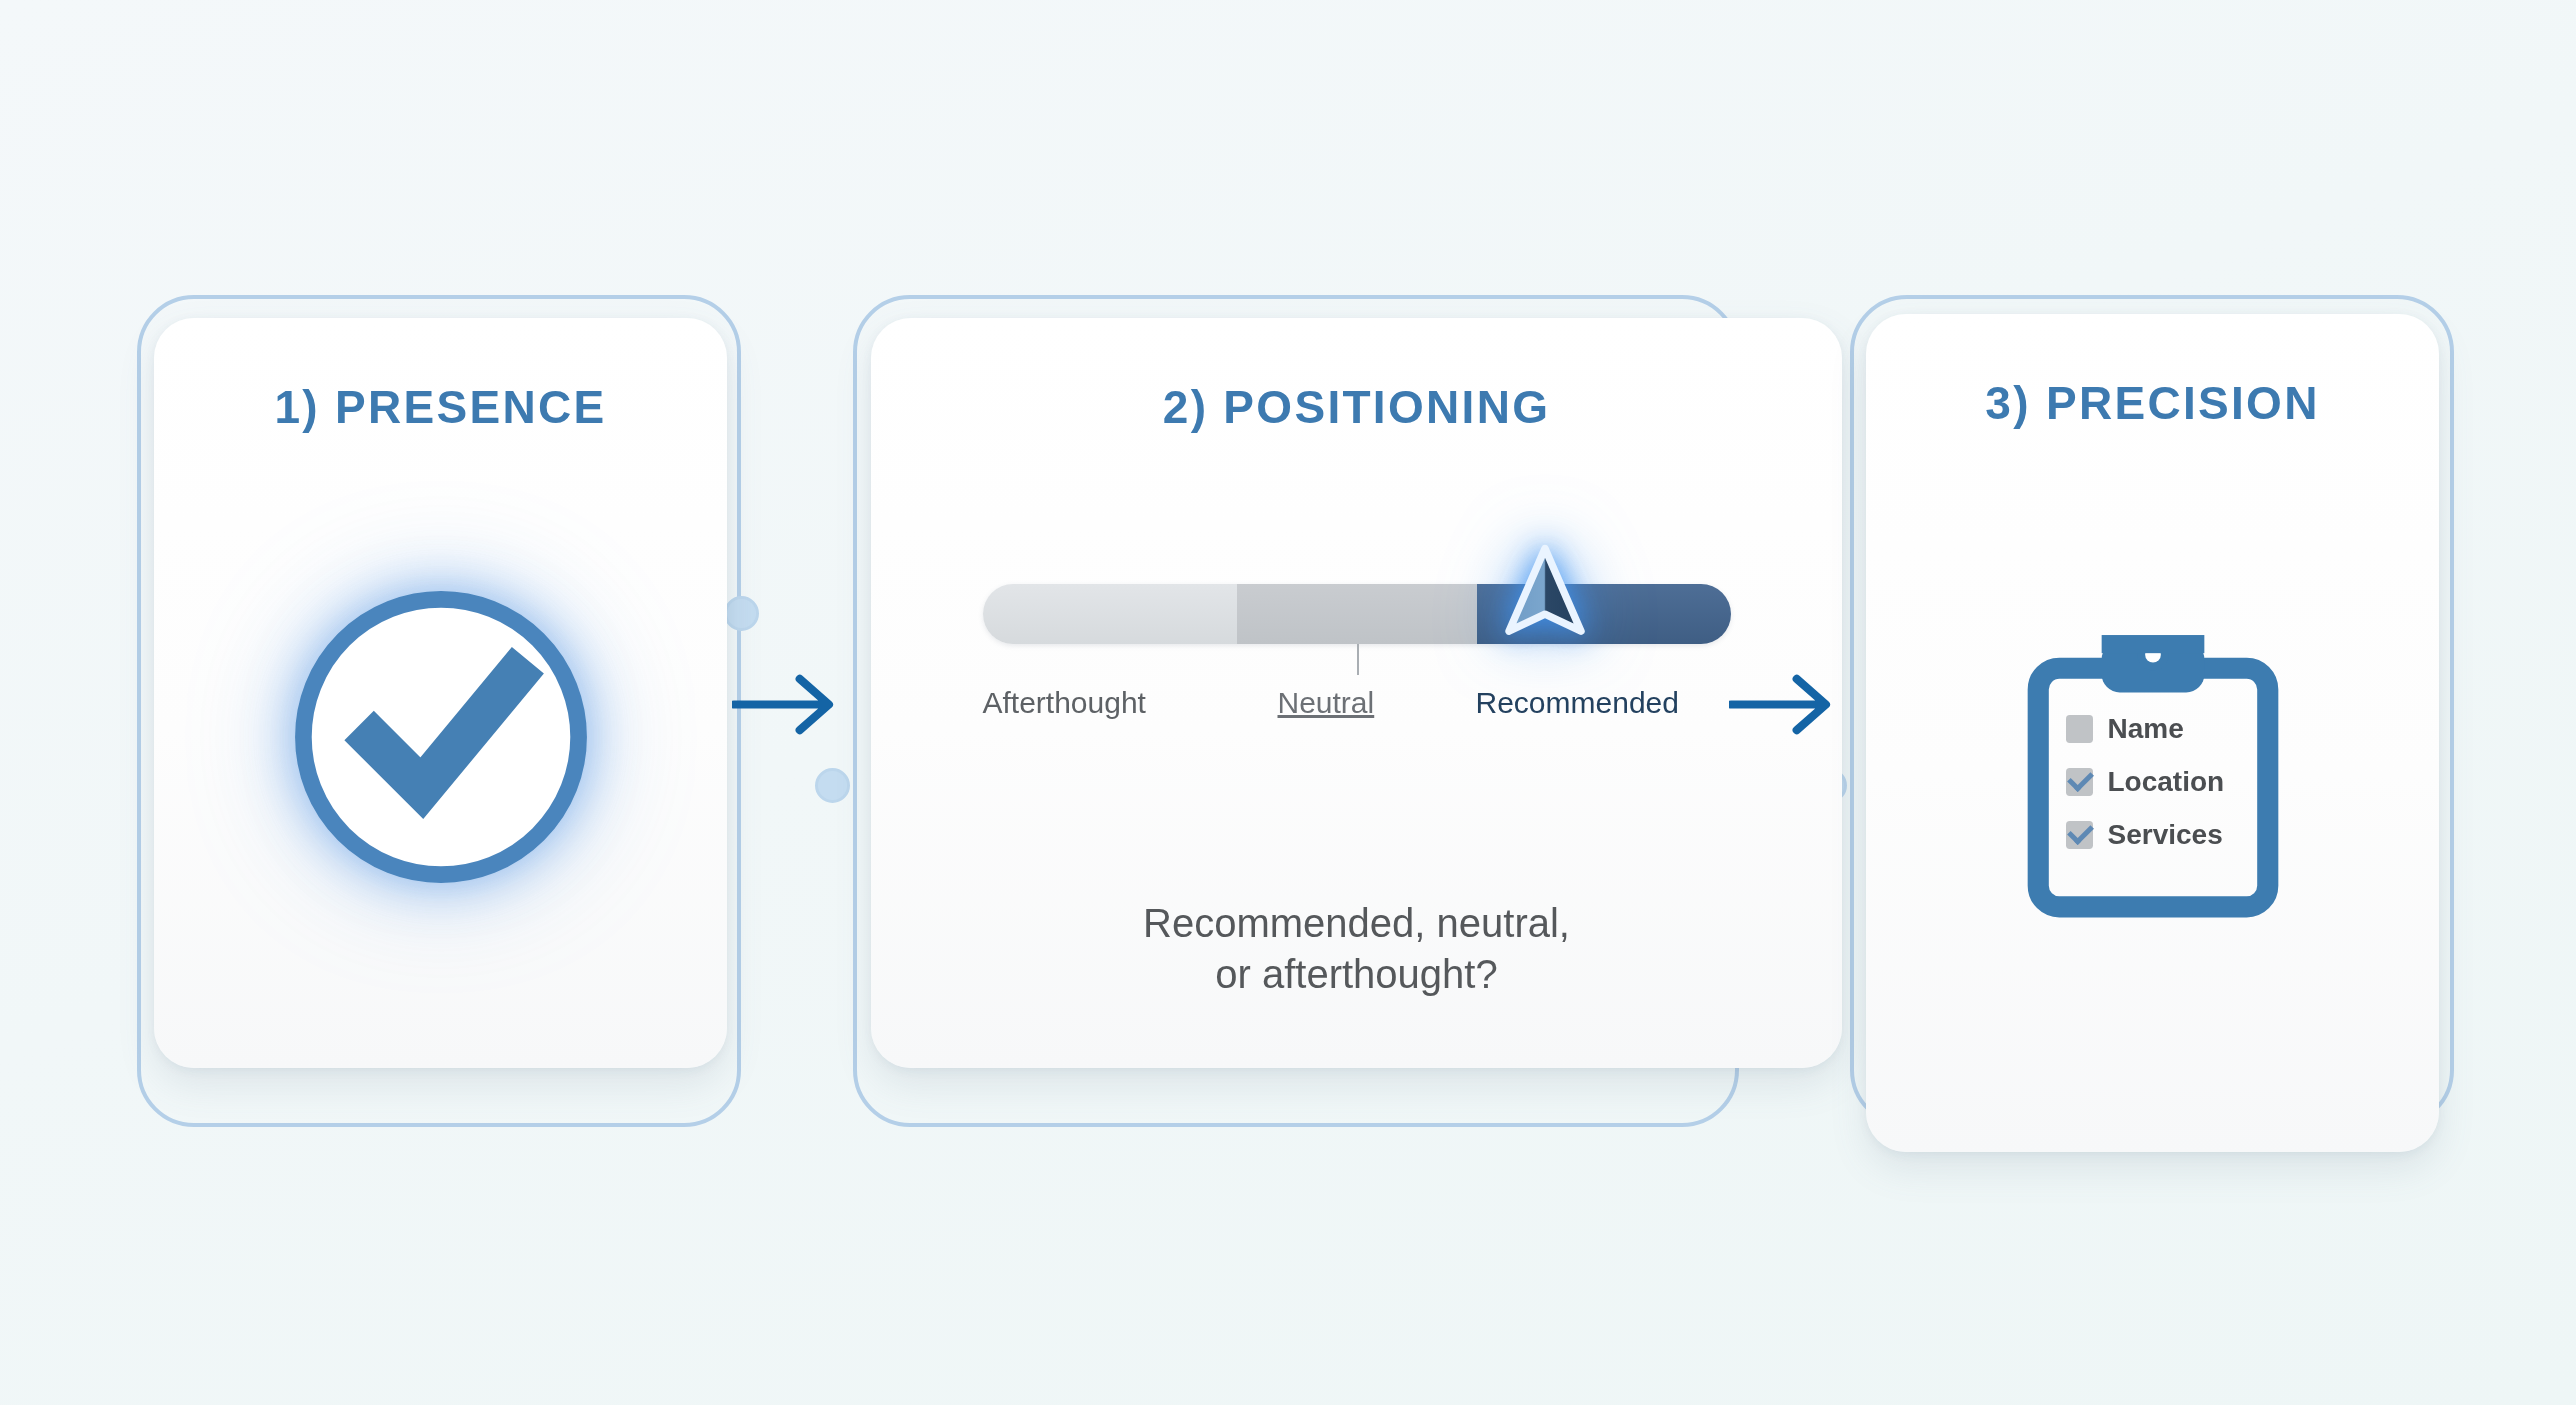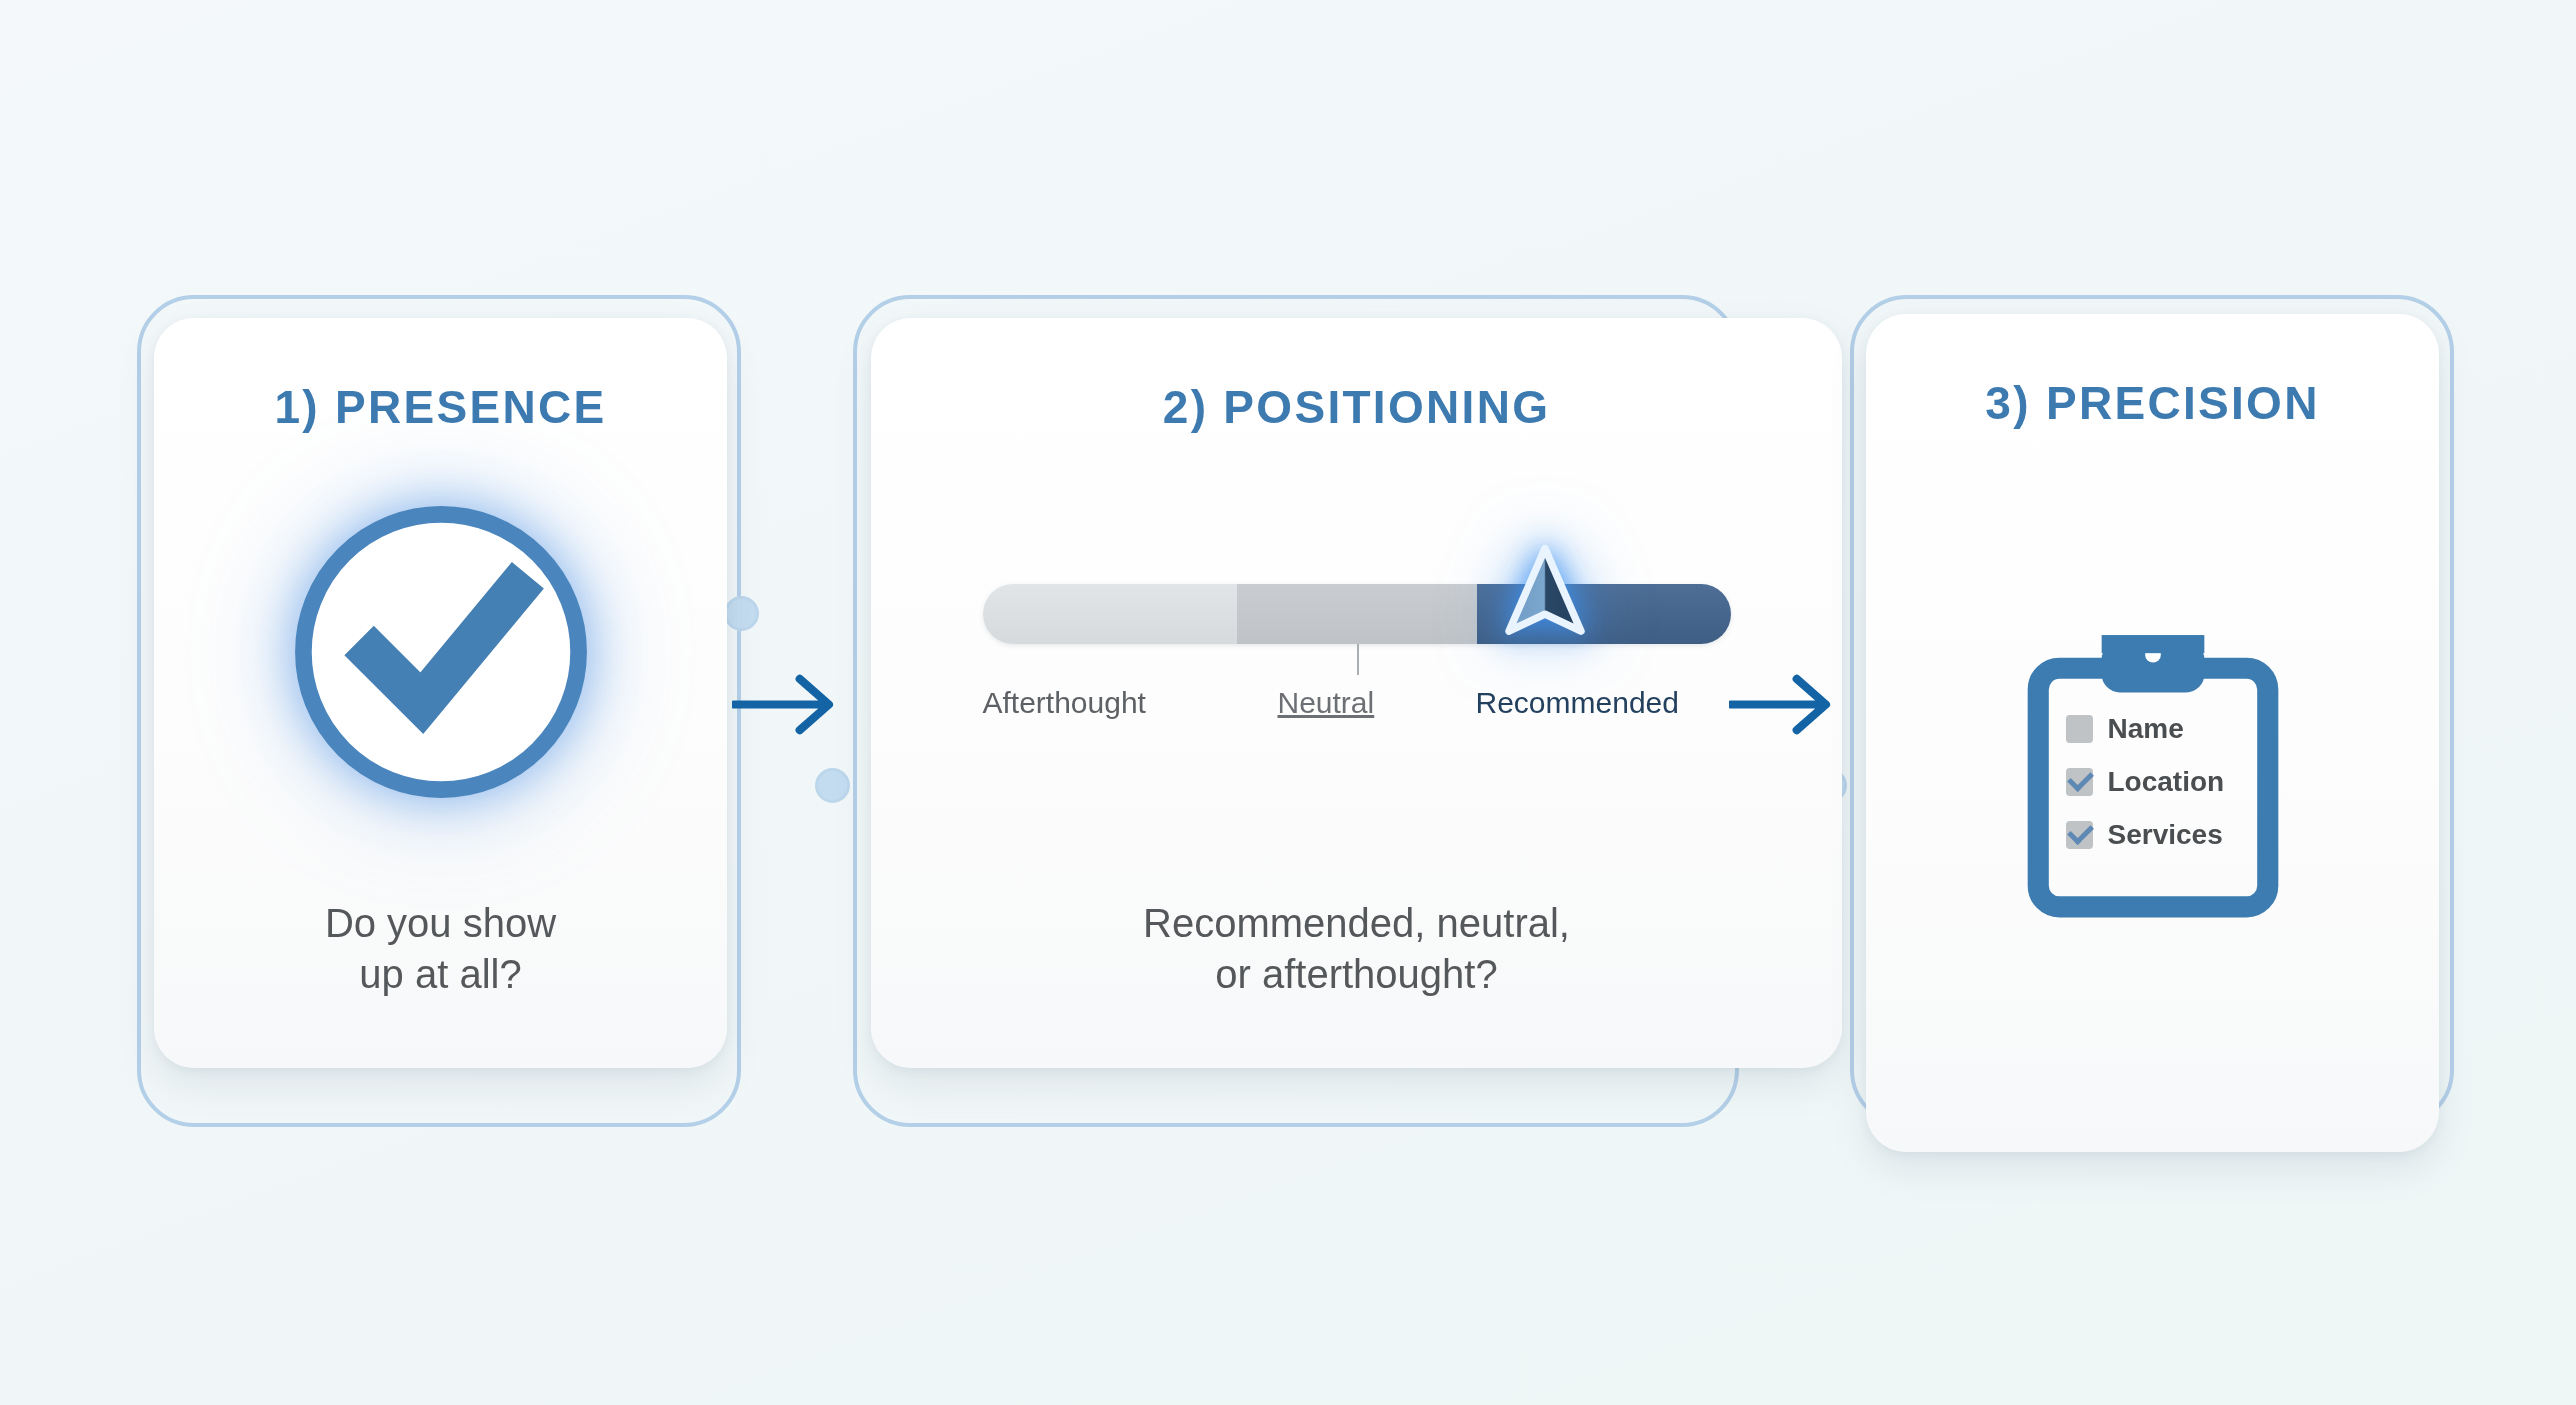--- a/index.html
+++ b/index.html
@@ -133,24 +133,20 @@
 
   <div class="card" id="card1">
     <div class="card-title">1) PRESENCE</div>
     <div class="card-visual">
       <div class="check-wrap">
         <svg viewBox="0 0 100 100" width="320" height="320" aria-hidden="true">
           <circle cx="50" cy="50" r="43" fill="#ffffff" stroke="#4a85bd" stroke-width="5.2"></circle>
           <path d="M29 51 L44 66 L73 31" fill="none" stroke="#4580b4" stroke-width="13" stroke-linecap="square" stroke-linejoin="miter"></path>
         </svg>
       </div>
-    </div>
-    <div class="card-caption">
-      <div>Do you show</div>
-      <div>up at all?</div>
     </div>
   </div>
 
   <div class="card" id="card2">
     <div class="card-title">2) POSITIONING</div>
     <div class="card-visual">
       <div class="slider-block">
         <div class="slider-track">
           <div class="seg s1"></div>
           <div class="seg s2"></div>

